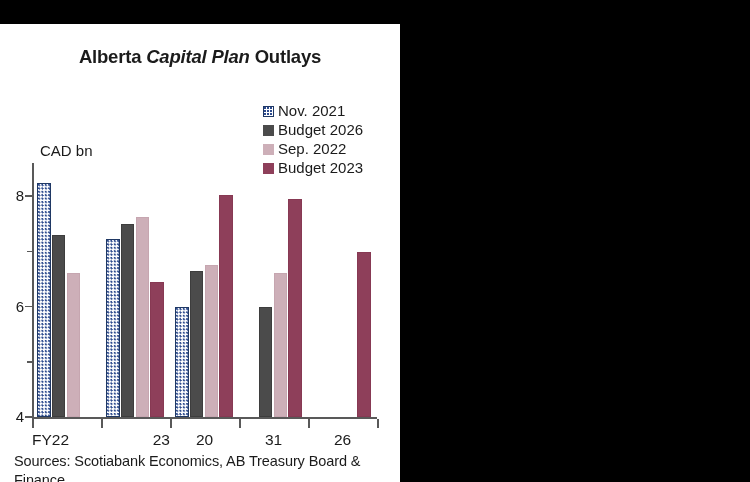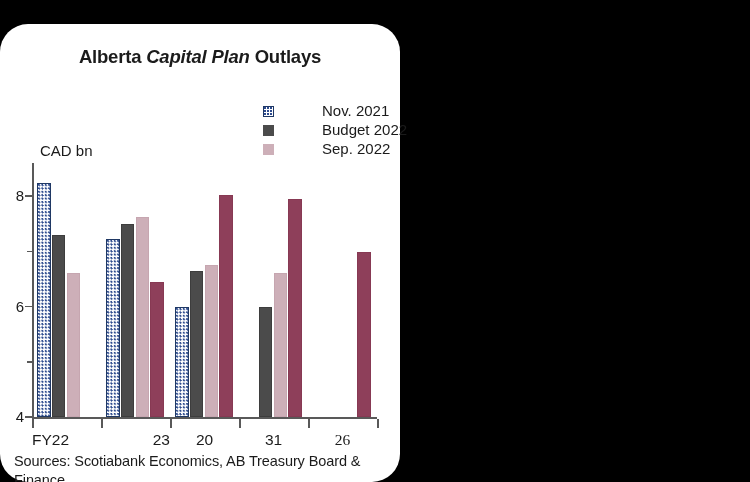--- a/index.html
+++ b/index.html
@@ -3,36 +3,35 @@
 <meta charset="utf-8">
 <style>
   html,body{margin:0;padding:0;}
   body{
     width:750px;height:482px;background:#000000;overflow:hidden;
     font-family:"Liberation Sans", sans-serif;
   }
   #figure{
     position:absolute;left:0;top:24px;width:400px;height:458px;
     background:#ffffff;
-    border-radius:28px;
   }
   
   #title{
     position:absolute;left:0;top:22px;width:400px;
     text-align:center;
     font-size:18.5px;font-weight:bold;color:#1b1b1b;
     letter-spacing:-0.2px;white-space:nowrap;
   }
   #title .it{font-style:italic;}
   
   #legend{
     position:absolute;left:263px;top:78px;
     display:flex;flex-direction:column;gap:1px;
   }
-  .legend-row{display:flex;align-items:center;height:18px;gap:44px;}
+  .legend-row{display:flex;align-items:center;height:18px;}
   .legend-swatch{
     width:11px;height:11px;margin-right:4px;flex:0 0 auto;
     box-sizing:border-box;
   }
   .legend-label{
     font-size:15px;color:#1b1b1b;white-space:nowrap;line-height:18px;
   }
   .sw-nov21{
     border:1.5px solid #1f3864;
     background-color:#ffffff;
@@ -97,25 +96,29 @@
 
   <div id="title"><span>Alberta </span><span class="it">Capital Plan</span><span> Outlays</span></div>
 
   <div id="legend">
     <div class="legend-row">
       <span class="legend-swatch sw-nov21"></span>
       <span class="legend-label">Nov. 2021</span>
     </div>
     <div class="legend-row">
       <span class="legend-swatch sw-bud22"></span>
-      <span class="legend-label">Budget 2022</span>
+      <span class="legend-label">Budget 2026</span>
     </div>
     <div class="legend-row">
       <span class="legend-swatch sw-nov22"></span>
       <span class="legend-label">Sep. 2022</span>
+    </div>
+    <div class="legend-row">
+      <span class="legend-swatch sw-bud23"></span>
+      <span class="legend-label">Budget 2023</span>
     </div>
   </div>
 
   <div id="unit">CAD bn</div>
 
   <div id="axis-line"></div>
   <div id="baseline"></div>
 
   <div id="ylabels">
       <div class="ylabel" style="top: 385px;">4</div>
@@ -135,21 +138,21 @@
       <div class="xtick" style="left: 170px;"></div>
       <div class="xtick" style="left: 239px;"></div>
       <div class="xtick" style="left: 308px;"></div>
       <div class="xtick" style="left: 377px;"></div>
     </div>
   <div id="xlabels-host">
       <div class="xlabel" style="left: 16px; width: 69px;">FY22</div>
       <div class="xlabel" style="left: 101px; width: 69px; text-align: right;">23</div>
       <div class="xlabel" style="left: 170px; width: 69px;">20</div>
       <div class="xlabel" style="left: 239px; width: 69px;">31</div>
-      <div class="xlabel" style="left: 308px; width: 69px; font-family: Liberation Serif, serif;">26</div>
+      <div class="xlabel" style="left: 308px; width: 69px;">26</div>
     </div>
 
   <div id="plot">
       <div class="bar b-nov21" title="Nov. 2021 FY22: 8.23" style="left: 5px; width: 13.57px; height: 233.57px;"></div>
       <div class="bar b-bud22" title="Budget 2022 FY22: 7.3" style="left: 19.75px; width: 13.57px; height: 182.217px;"></div>
       <div class="bar b-nov22" title="Nov. 2022 FY22: 6.6" style="left: 34.5px; width: 13.57px; height: 143.565px;"></div>
       <div class="bar b-nov21" title="Nov. 2021 23: 7.22" style="left: 74px; width: 13.57px; height: 177.8px;"></div>
       <div class="bar b-bud22" title="Budget 2022 23: 7.49" style="left: 88.75px; width: 13.57px; height: 192.709px;"></div>
       <div class="bar b-nov22" title="Nov. 2022 23: 7.62" style="left: 103.5px; width: 13.57px; height: 199.887px;"></div>
       <div class="bar b-bud23" title="Budget 2023 23: 6.45" style="left: 118.25px; width: 13.57px; height: 135.283px;"></div>

